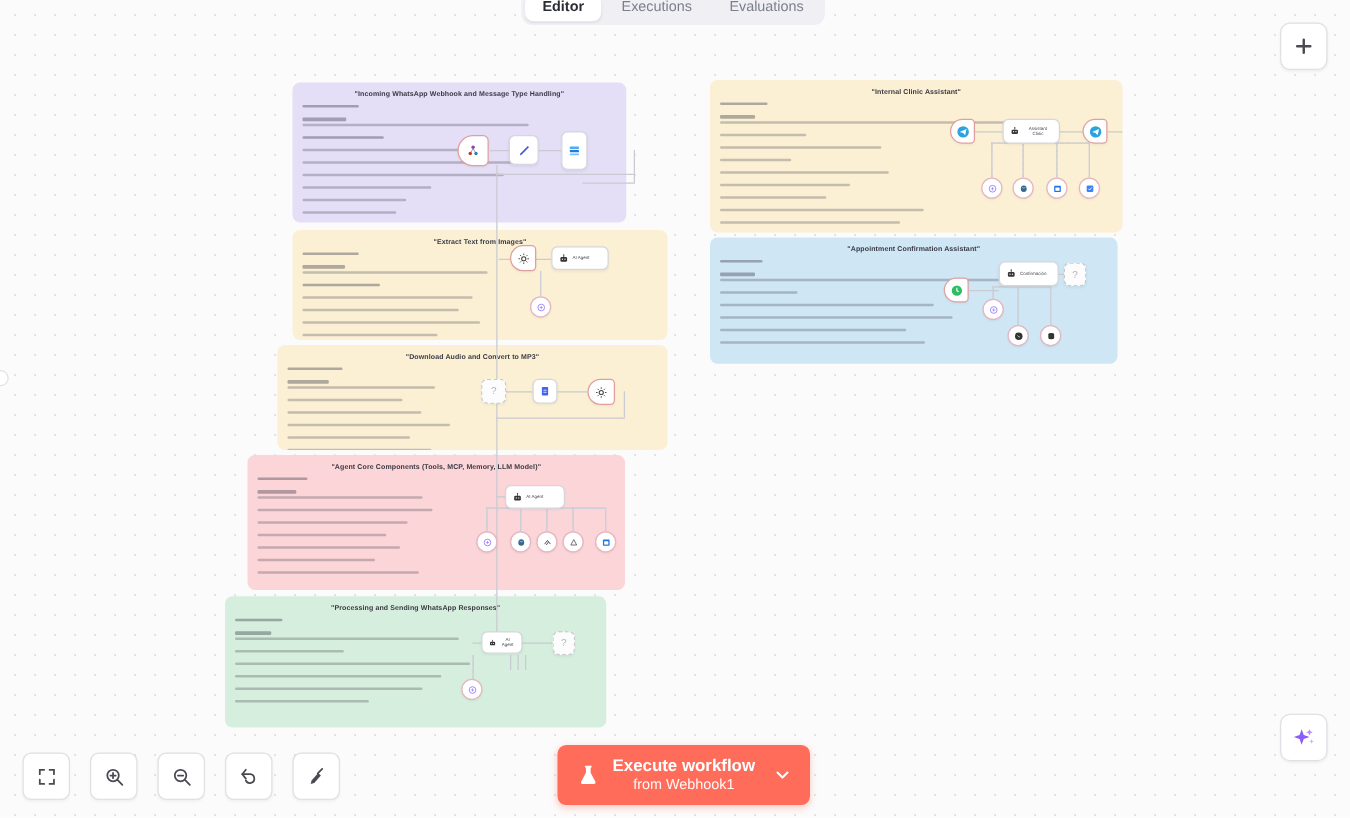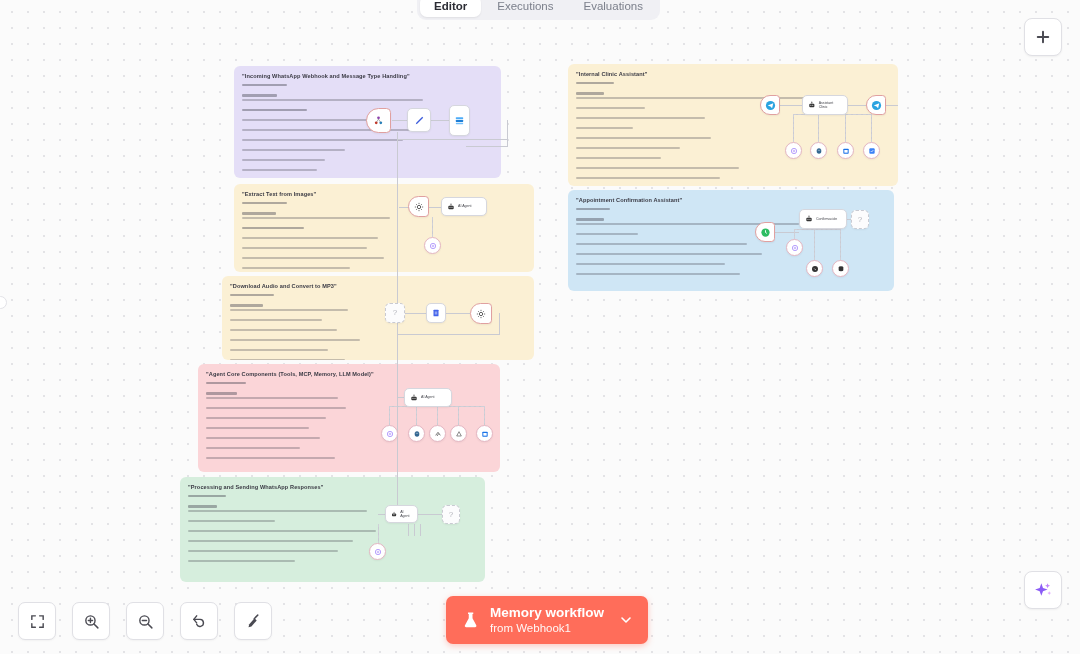--- a/index.html
+++ b/index.html
@@ -2,21 +2,21 @@
 <html><head>
 <meta charset="utf-8">
 <style>
   * { box-sizing: border-box; margin: 0; padding: 0; }
   html, body {
     width: 1080px; height: 654px;
     overflow: hidden;
     background: #ffffff;
     font-family: "Liberation Sans", sans-serif;
   }
-  #app { position: relative; width: 1080px; height: 654px; background: #fbfbfb; }
+  #app { position: relative; width: 1080px; height: 654px; background: #fbfbfb; text-align: center; }
 
   
   .canvas {
     position: absolute; inset: 0;
     background-color: #fbfbfb;
     background-image: radial-gradient(#e3e3e6 0.9px, transparent 0.9px);
     background-size: 16px 16px;
     background-position: 4px 4px;
   }
 
@@ -579,21 +579,21 @@
       </svg>
     </div>
   </div>
 
   <div class="execbar">
     <div class="execmain">
       <svg width="18" height="20" viewBox="0 0 24 24" fill="#fff">
         <path d="M9 2 h6 v2 h-1 v5.5 l5 9.5 a1.8 1.8 0 0 1 -1.6 2.7 H5.6 A1.8 1.8 0 0 1 4 18.9 L9 9.5 V4 H8 V2 Z"></path>
       </svg>
       <div class="exec-txt">
-        <span class="exec-title">Memory workflow</span>
+        <span class="exec-title">Execute workflow</span>
         <span class="exec-sub">from Webhook1</span>
       </div>
     </div>
     <div class="execchev">
       <svg width="16" height="16" viewBox="0 0 24 24" fill="none" stroke="#fff" stroke-width="2.4" stroke-linecap="round" stroke-linejoin="round">
         <path d="M6 9 L12 15 L18 9"></path>
       </svg>
     </div>
   </div>
 

